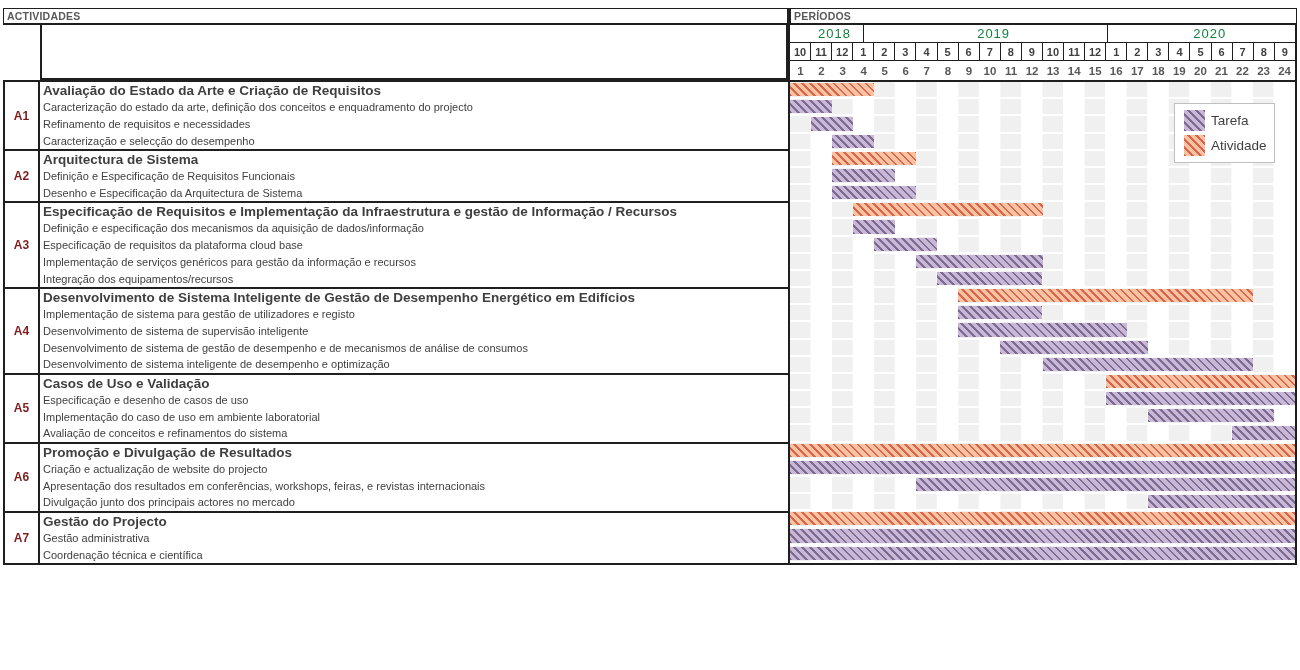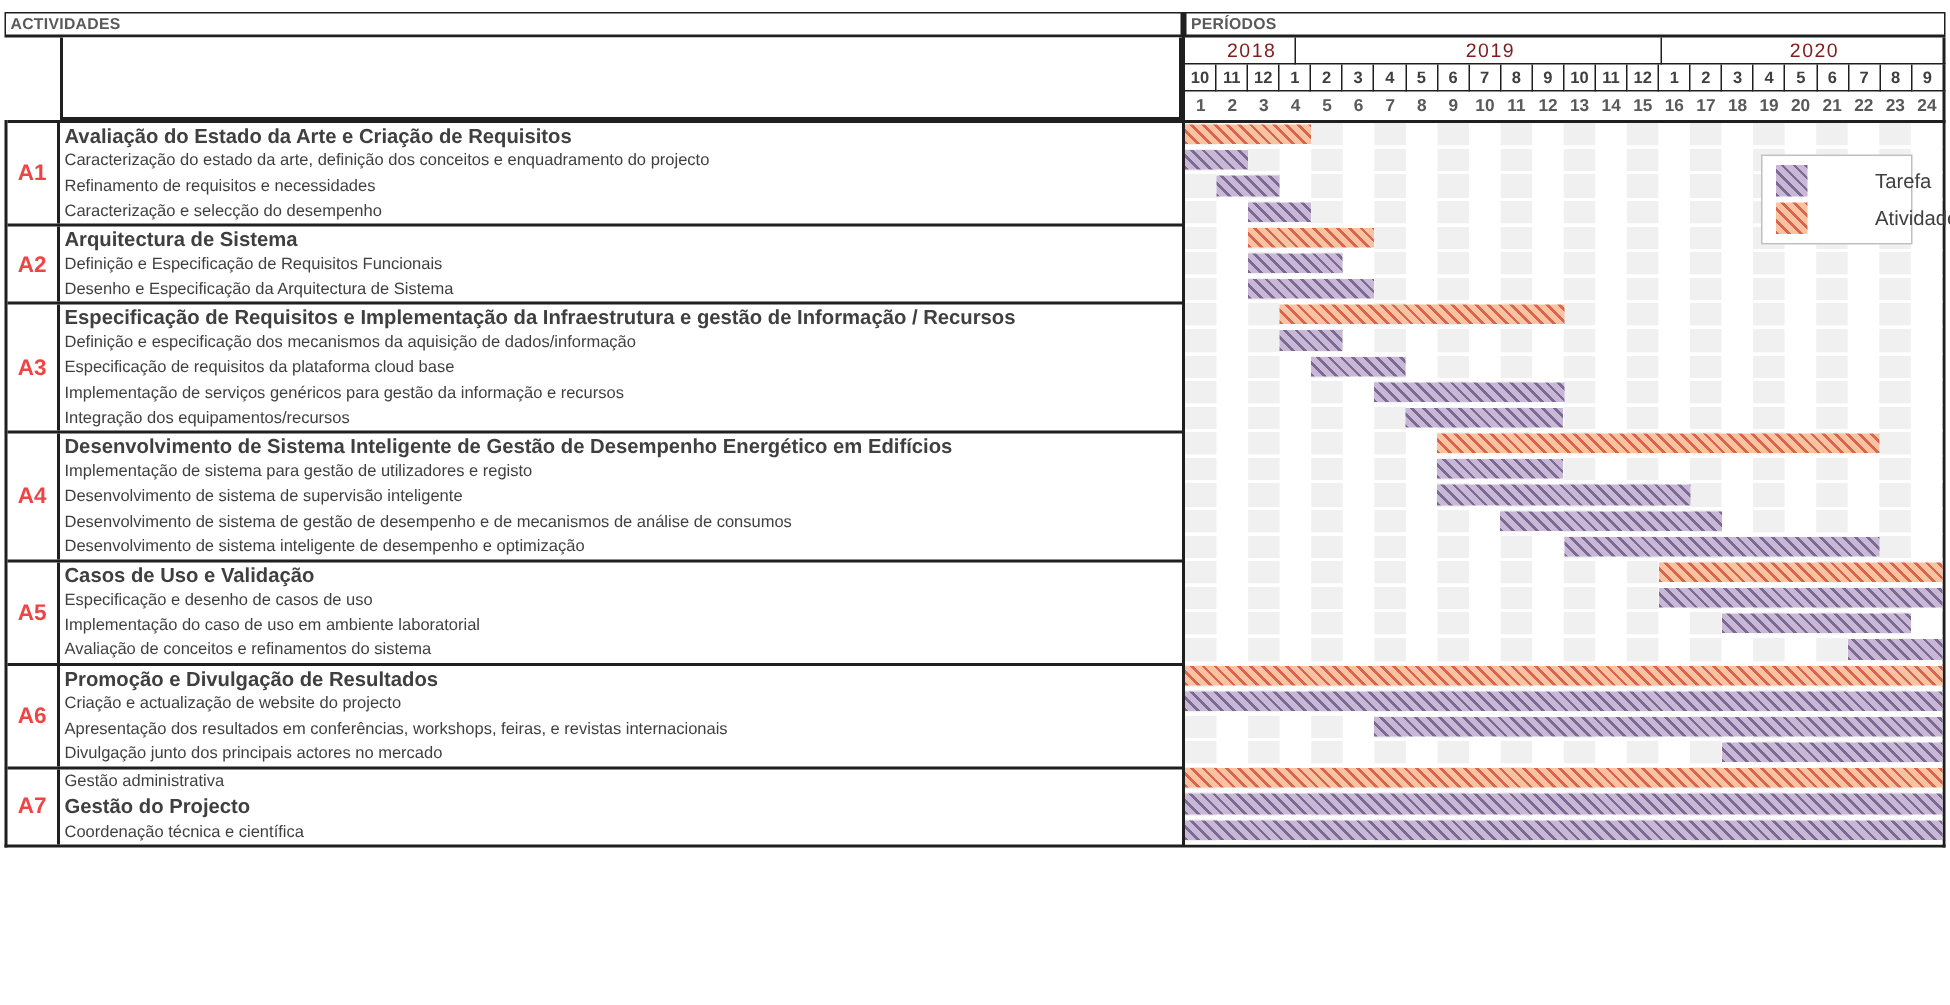--- a/index.html
+++ b/index.html
@@ -12,34 +12,34 @@
   .panel-header { height:17px; border:1px solid #1f1f1f; border-bottom:2px solid #1f1f1f;
                   font-size:10.5px; font-weight:bold; color:#595959; display:flex;
                   align-items:center; padding-left:3px; letter-spacing:.2px; background:#fff; }
   #left-subheader { height:55px; display:flex; }
   #left-subheader .spacer { width:37px; }
   #left-subheader .empty-cell { flex:1; border:2px solid #1f1f1f; border-top:none; background:#fff; }
   #activities-body { flex:1; display:flex; flex-direction:column;
                      border-left:2px solid #1f1f1f; border-bottom:2px solid #1f1f1f; }
   .section { display:flex; border-top:2px solid #1f1f1f; min-height:0; }
   .section-label { width:35px; border-right:2px solid #1f1f1f; display:flex; align-items:center;
-                   justify-content:center; font-size:15px; font-weight:bold; color:#ef4444; }
+                   justify-content:center; font-size:12px; font-weight:bold; color:#7f1d1d; }
   .section-rows { flex:1; display:flex; flex-direction:column; min-width:0; }
   .srow { flex:1; display:flex; align-items:center; padding-left:3px; color:#3f3f3f;
           white-space:nowrap; overflow:hidden; min-height:0; }
   .srow.title { font-size:13.5px; font-weight:bold; }
   .srow.task  { font-size:11px; }
 
   
   #right-panel { width:509px; height:100%; display:flex; flex-direction:column;
                  border-left:2px solid #1f1f1f; }
   #year-row, #month-row, #period-row { display:flex; }
   #year-row { height:18px; }
   .year-cell { border-right:1px solid #1f1f1f; border-bottom:1px solid #1f1f1f; display:flex;
-               align-items:center; justify-content:center; font-size:13px; color:#7f1d1d;
+               align-items:center; justify-content:center; font-size:13px; color:#15803d;
                letter-spacing:1px;padding-left:16px; }
   .year-cell:last-child { border-right:2px solid #1f1f1f; }
   #month-row { height:18px; }
   .month-cell { flex:1; border-right:1px solid #1f1f1f; border-bottom:1px solid #1f1f1f;
                 display:flex; align-items:center; justify-content:center; font-size:11px;
                 font-weight:bold; color:#3f3f3f; }
   .month-cell:last-child { border-right:2px solid #1f1f1f; }
   #period-row { height:19px; border-right:2px solid #1f1f1f; }
   .period-cell { flex:1; display:flex; align-items:center; justify-content:center;
                  font-size:11.5px; font-weight:bold; color:#595959; }
@@ -52,21 +52,21 @@
           background-image:linear-gradient(to right, #f0f0f0 50%, rgba(0,0,0,0) 50%);
           background-size:calc(100%/12) 100%; min-height:0; }
   .bar { position:absolute; top:1px; bottom:1px; }
   .bar.activity { background:repeating-linear-gradient(45deg,#d9654a 0,#d9654a 1.8px,#f9c2a2 1.8px,#f9c2a2 5.6px); }
   .bar.task     { background:repeating-linear-gradient(45deg,#7c6a95 0,#7c6a95 1.8px,#c8b7d5 1.8px,#c8b7d5 5.6px); }
 
   
   #legend { position:absolute; left:384px; top:21px; width:101px; height:60px; background:#fff;
             border:1px solid #bfbfbf; z-index:5; display:flex; flex-direction:column;
             justify-content:center; padding-left:9px; gap:0; }
-  .legend-entry { display:flex; align-items:center; height:25px;gap:39px; }
+  .legend-entry { display:flex; align-items:center; height:25px; }
   .legend-swatch { width:21px; height:21px; margin-right:6px; flex:none; }
   .legend-swatch.task { background:repeating-linear-gradient(45deg,#7c6a95 0,#7c6a95 1.8px,#c8b7d5 1.8px,#c8b7d5 5.6px); }
   .legend-swatch.activity { background:repeating-linear-gradient(45deg,#d9654a 0,#d9654a 1.8px,#f9c2a2 1.8px,#f9c2a2 5.6px); }
   .legend-label { font-size:13.5px; color:#3f3f3f; }
 </style>
 </head>
 <body>
 
 <div id="frame">
 
@@ -128,22 +128,22 @@
           <div class="section-rows">
             <div class="srow title">Promoção e Divulgação de Resultados</div>
             <div class="srow task">Criação e actualização de website do projecto</div>
             <div class="srow task">Apresentação dos resultados em conferências, workshops, feiras, e revistas internacionais</div>
             <div class="srow task">Divulgação junto dos principais actores no mercado</div>
           </div>
         </div>
         <div class="section" style="flex-grow: 3; flex-basis: 0px;">
           <div class="section-label">A7</div>
           <div class="section-rows">
+            <div class="srow title">Gestão do Projecto</div>
             <div class="srow task">Gestão administrativa</div>
-            <div class="srow title">Gestão do Projecto</div>
             <div class="srow task">Coordenação técnica e científica</div>
           </div>
         </div>
       </div>
   </div>
 
   <div id="right-panel">
     <div class="panel-header">PERÍODOS</div>
     <div id="year-row">
         <div class="year-cell" style="flex-grow: 3; flex-basis: 0px;">2018</div>

